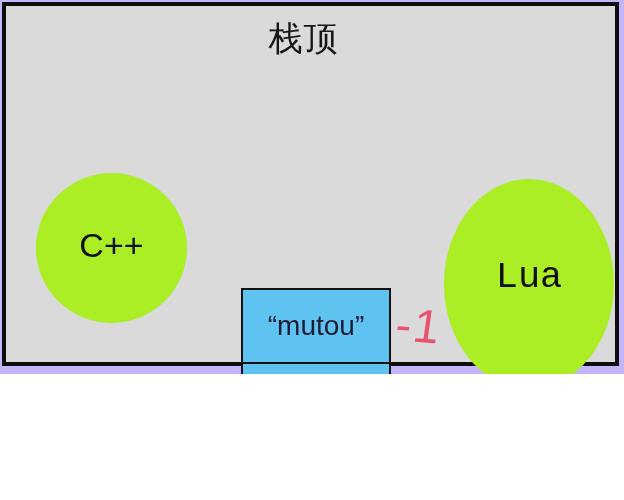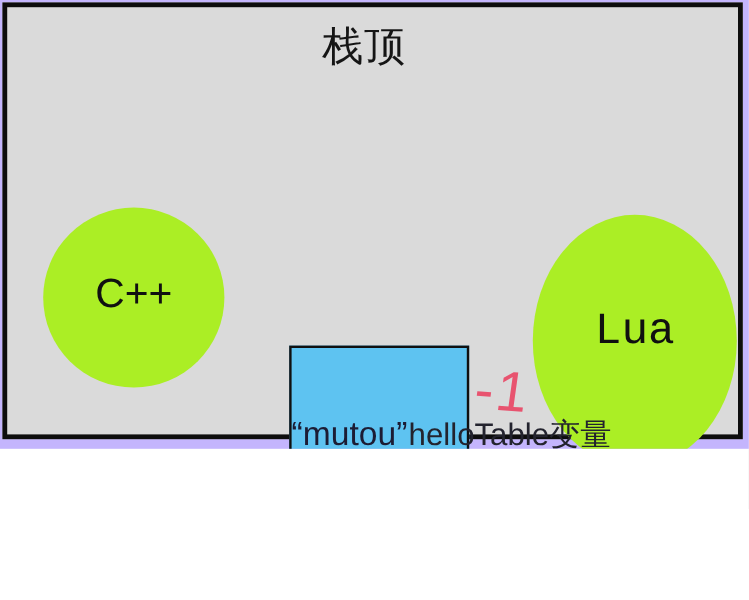--- a/index.html
+++ b/index.html
@@ -71,21 +71,21 @@
   .stack-box {
     position: absolute;
     left: 235px;
     top: 282px;
     width: 150px;
     height: 149px;
     border: 2px solid #101010;
     background: #5ec3f1;
     box-sizing: border-box;
     display: flex;
-    flex-direction: row;
+    flex-direction: column;
   }
   .stack-cell {
     flex: 1;
     display: flex;
     align-items: center;
     justify-content: center;
     overflow: visible;
     white-space: nowrap;
   }
   .stack-cell.first {

